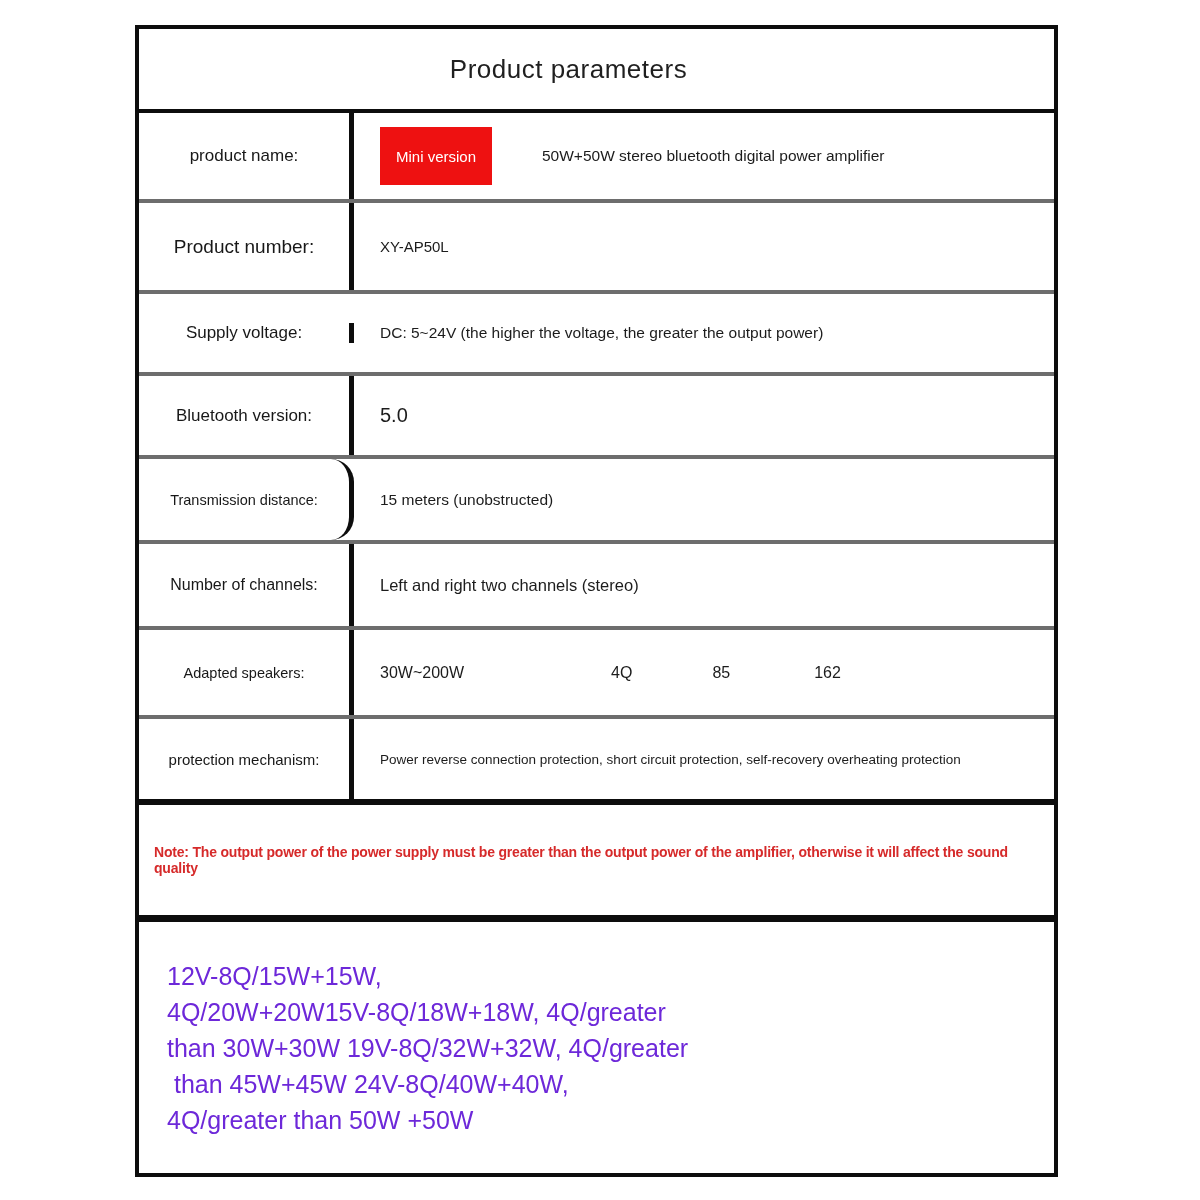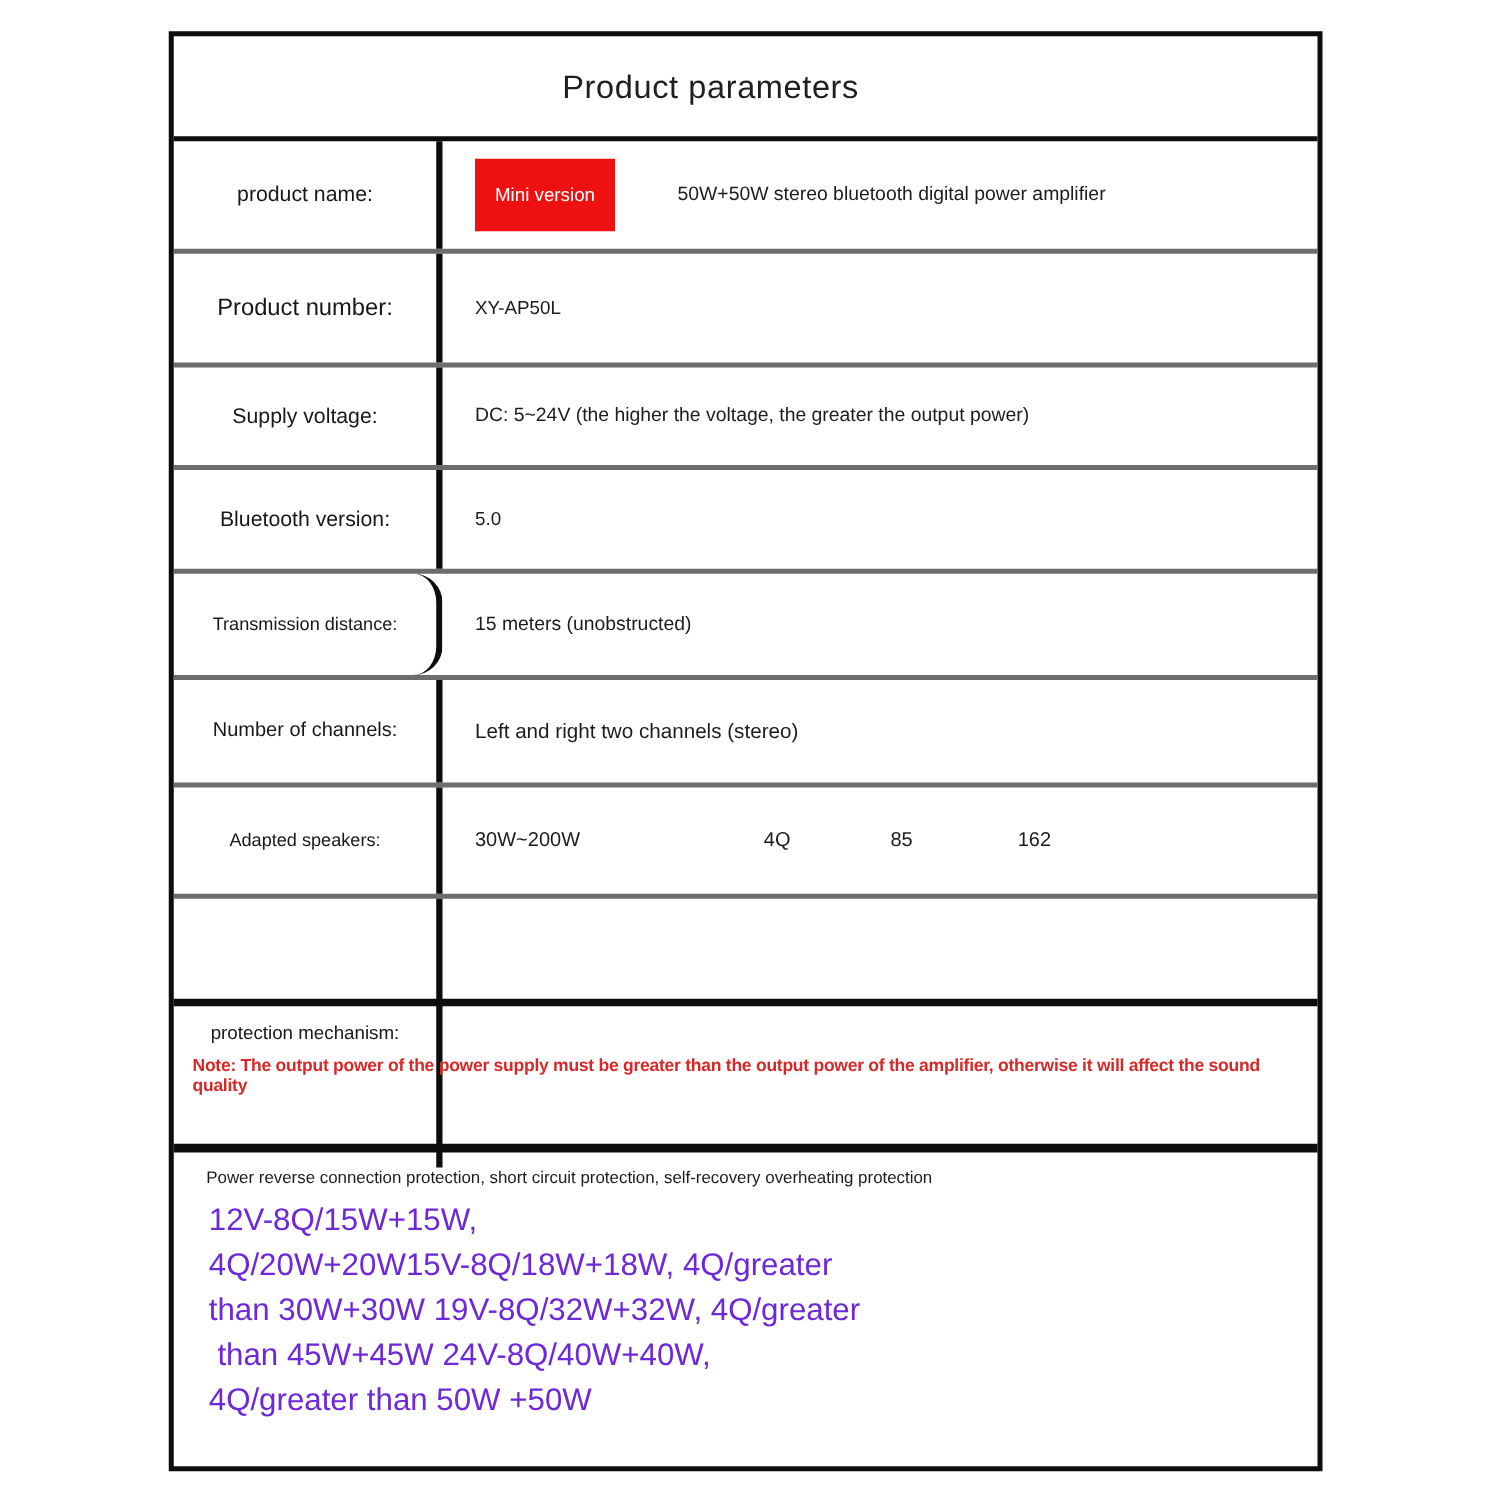--- a/index.html
+++ b/index.html
@@ -61,26 +61,26 @@
     display: flex;
     align-items: center;
     padding-left: 26px;
     padding-right: 14px;
     color: #1c1c1c;
     gap: 32px;
   }
   
   .r1 { height: 86px; } .r1 .label-cell { font-size: 17px; } .r1 .value-text { font-size: 15.5px; }
   .r2 { height: 87px; } .r2 .label-cell { font-size: 19px; } .r2 .value-text { font-size: 15px; }
-  .r3 { height: 78px; } .r3 .label-cell { font-size: 17px; } .r3 .value-text { font-size: 15.5px; }
-  .r4 { height: 79px; } .r4 .label-cell { font-size: 17px; } .r4 .value-text { font-size: 15px; }
+  .r3 { height: 78px; align-items: center; } .r3 .label-cell { font-size: 17px; } .r3 .value-text { font-size: 15.5px; }
+  .r4 { height: 79px; } .r4 .label-cell { font-size: 17px; } .r4 .value-text { font-size: 20px; }
   .r5 { height: 81px; } .r5 .label-cell { font-size: 14.5px; border-radius: 23px; } .r5 .value-text { font-size: 15.5px; }
   .r6 { height: 82px; } .r6 .label-cell { font-size: 16px; } .r6 .value-text { font-size: 16.5px; }
   .r7 { height: 85px; } .r7 .label-cell { font-size: 14.5px; } .r7 .value-text { font-size: 16px; }
-  .r8 { height: 80px; flex-direction: column; } .r8 .label-cell { font-size: 15px; } .r8 .value-text { font-size: 13.5px; }
+  .r8 { height: 80px; } .r8 .label-cell { font-size: 15px; } .r8 .value-text { font-size: 13.5px; }
   
   .mini-badge {
     width: 112px;
     height: 58px;
     background: #ee1111;
     color: #ffffff;
     display: flex;
     align-items: center;
     justify-content: center;
     font-size: 15px;

